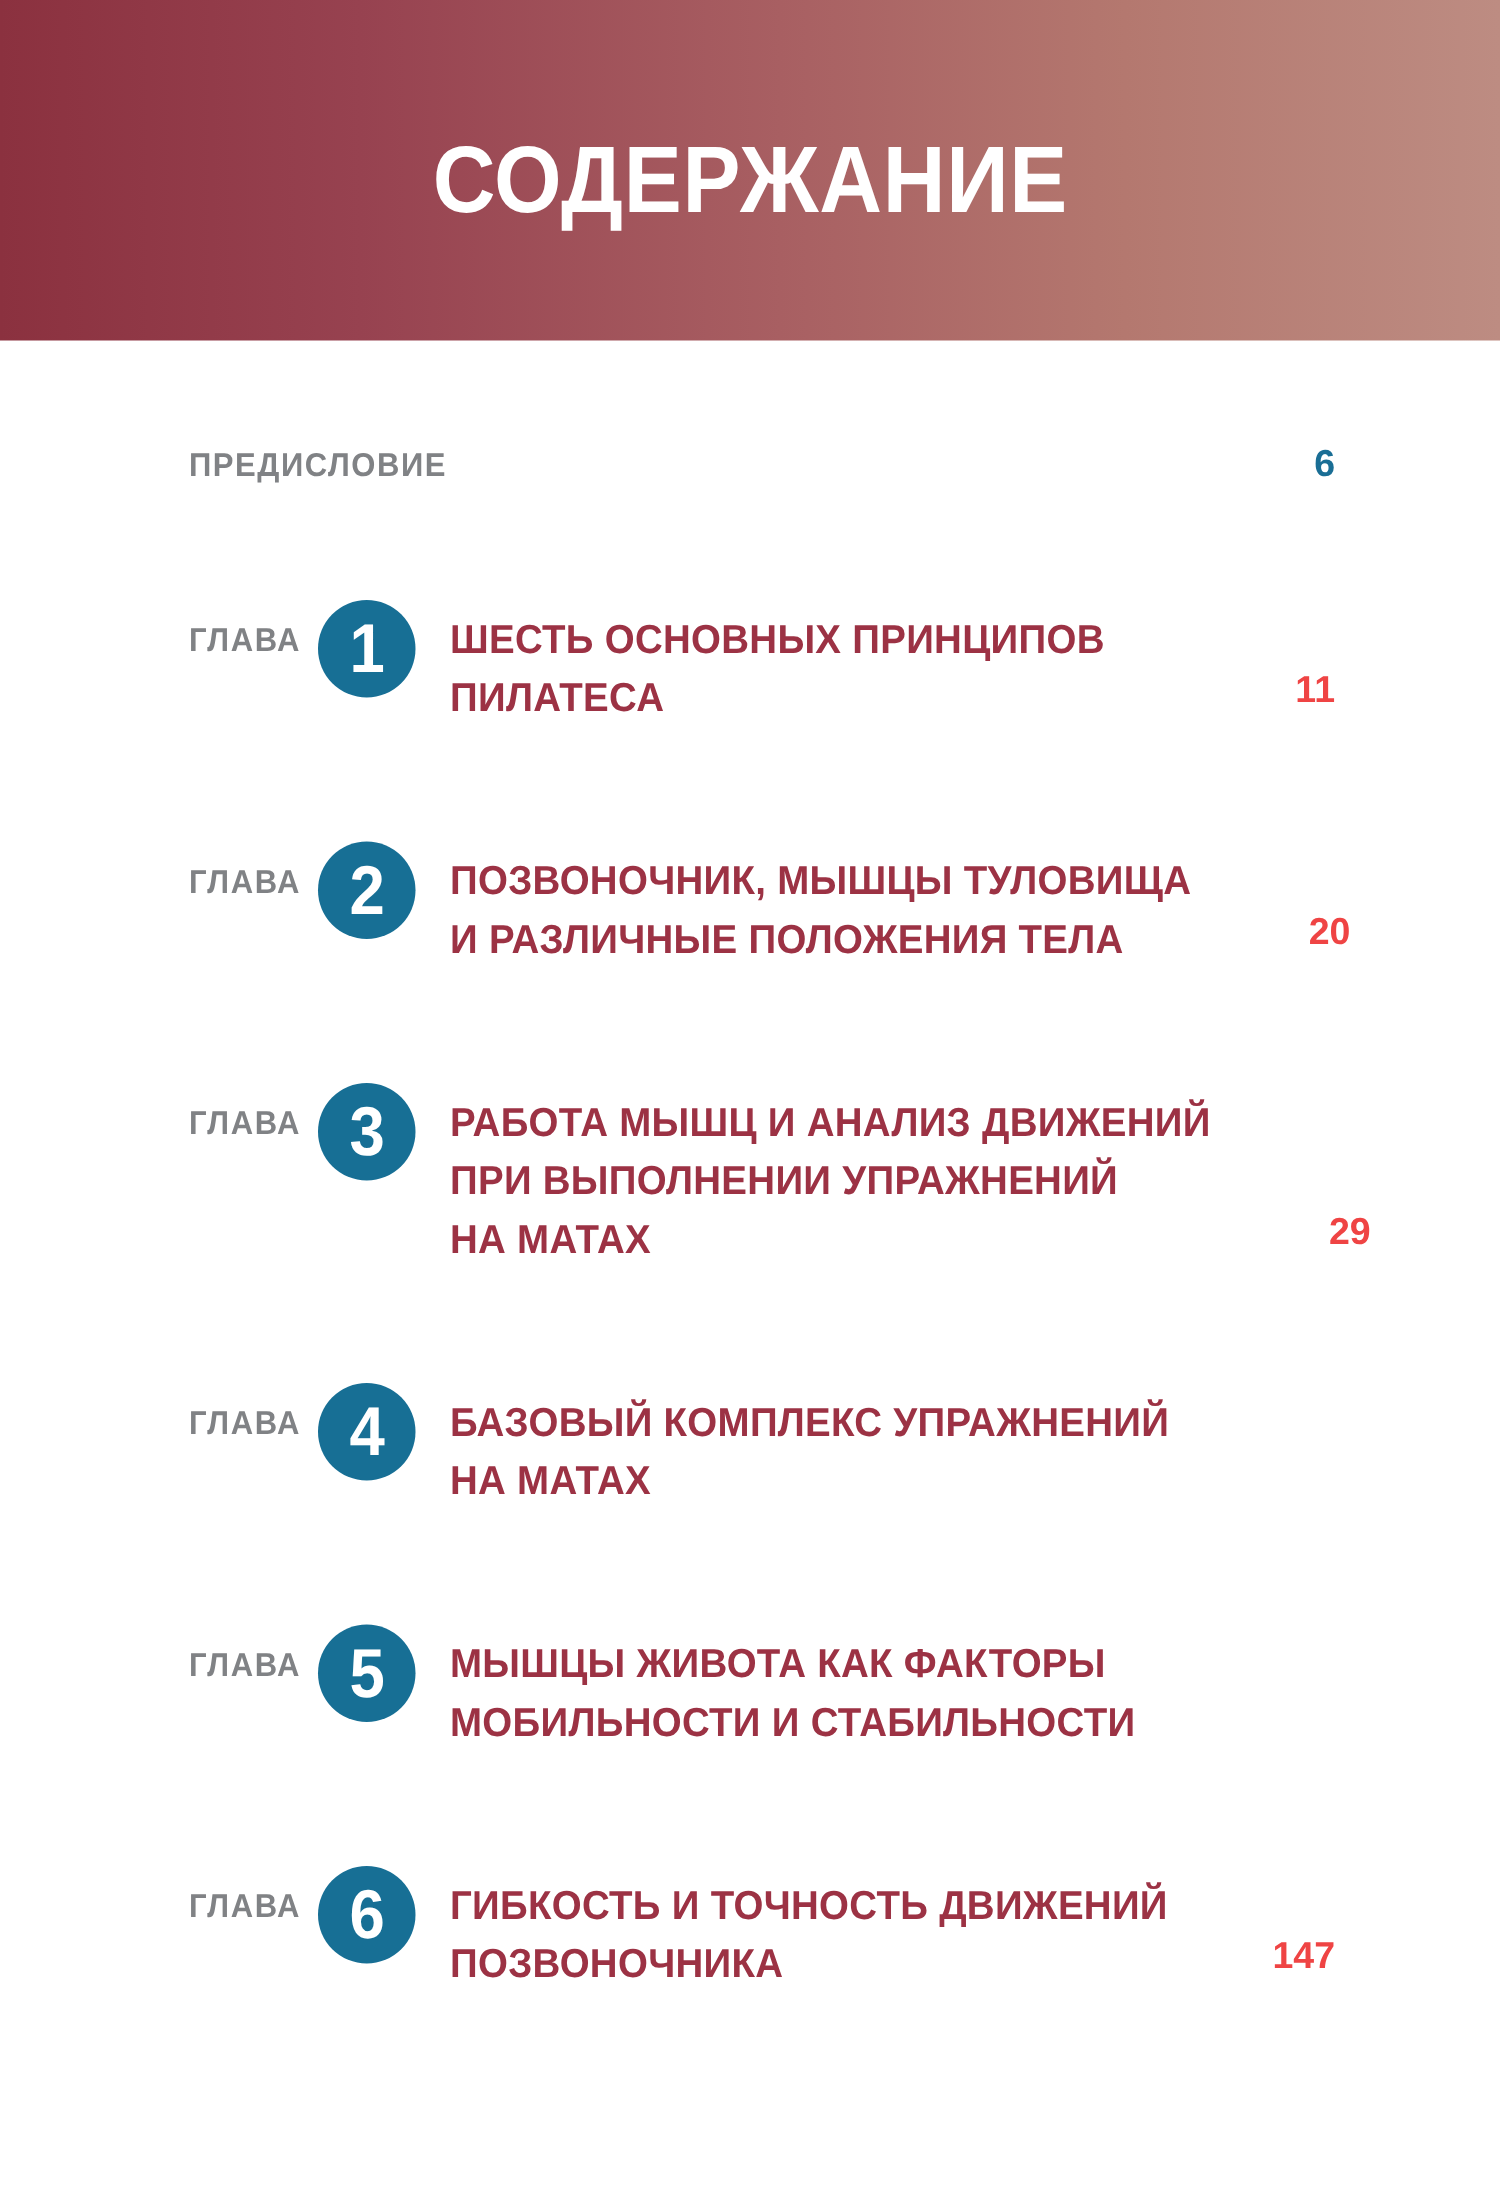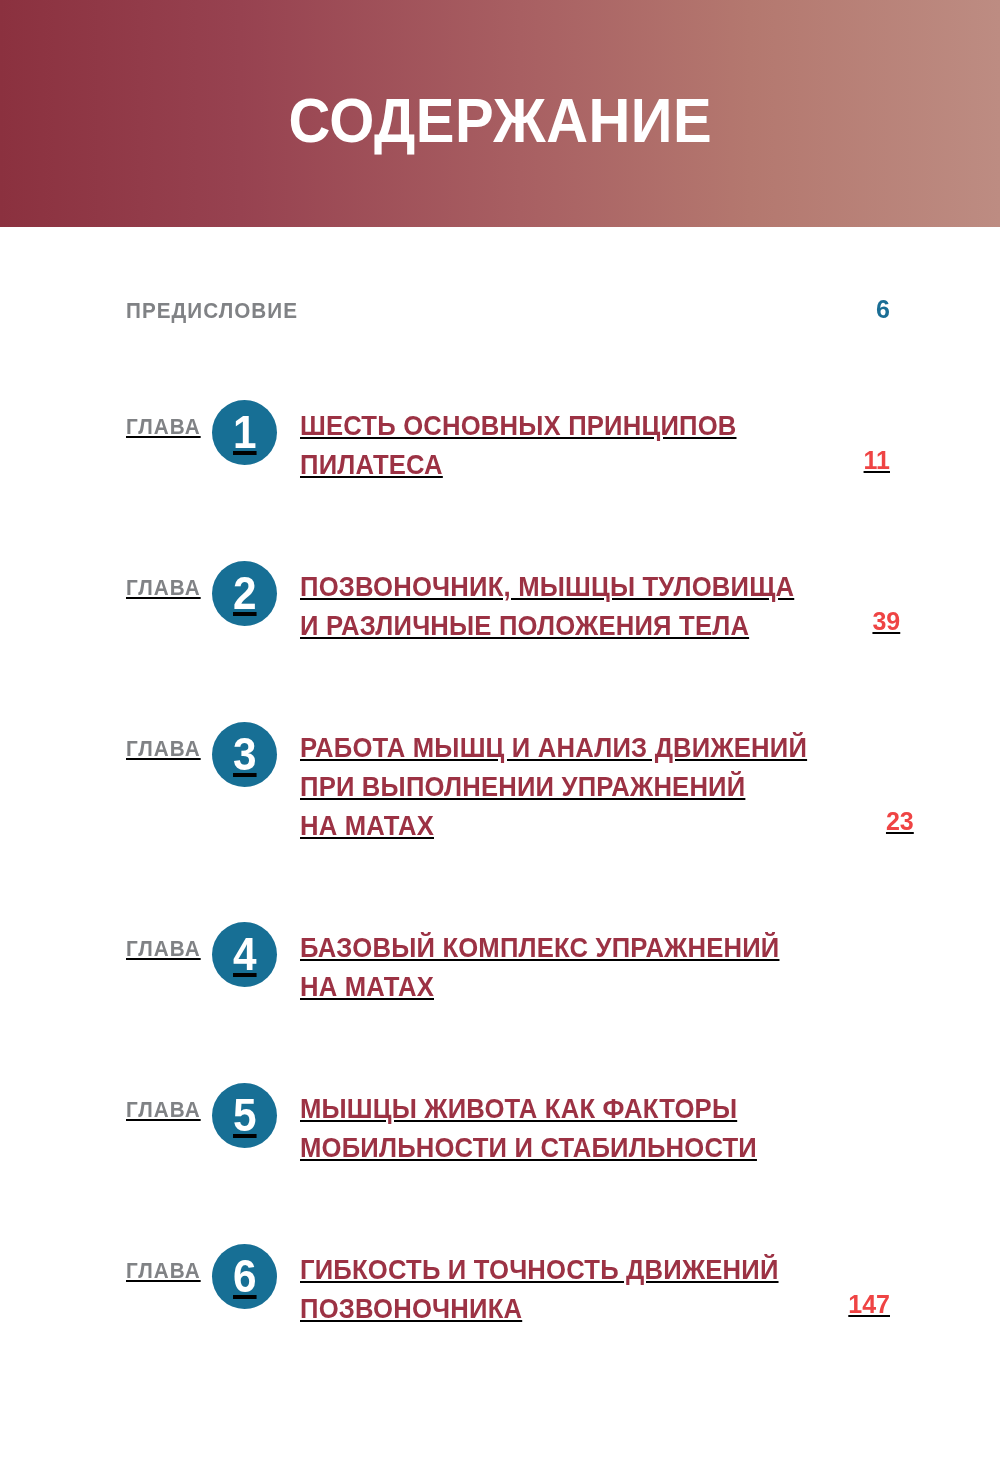--- a/index.html
+++ b/index.html
@@ -90,21 +90,20 @@
     font-weight: bold;
     text-align: right;
     white-space: nowrap;
     width: 70px;
     flex: 0 0 auto;
   }
 
   
   .chapter-row {
     margin-top: 72px;
-    text-decoration: underline;
   }
 
   .chapter-label {
     color: #808285;
     font-family: "Liberation Sans Narrow", "Liberation Sans", sans-serif;
     font-size: 22px;
     font-weight: bold;
     letter-spacing: 1.1px;
     transform: scaleX(0.94);
     transform-origin: left center;
@@ -198,33 +197,33 @@
         </div>
         <div class="toc-row chapter-row">
           <div class="chapter-label">ГЛАВА</div>
           <div class="chapter-badge">
             <span class="chapter-badge-number">2</span>
           </div>
           <div class="chapter-title">
             <span class="tline">ПОЗВОНОЧНИК, МЫШЦЫ ТУЛОВИЩА</span>
             <span class="tline">И РАЗЛИЧНЫЕ ПОЛОЖЕНИЯ ТЕЛА</span>
           </div>
-          <div class="chapter-page" style="padding-top: 50px;">39</div>
+          <div class="chapter-page" style="padding-top: 50px;">20</div>
         </div>
         <div class="toc-row chapter-row">
           <div class="chapter-label">ГЛАВА</div>
           <div class="chapter-badge">
             <span class="chapter-badge-number">3</span>
           </div>
           <div class="chapter-title">
             <span class="tline">РАБОТА МЫШЦ И АНАЛИЗ ДВИЖЕНИЙ</span>
             <span class="tline">ПРИ ВЫПОЛНЕНИИ УПРАЖНЕНИЙ</span>
             <span class="tline">НА МАТАХ</span>
           </div>
-          <div class="chapter-page" style="padding-top: 89px;">23</div>
+          <div class="chapter-page" style="padding-top: 89px;">29</div>
         </div>
         <div class="toc-row chapter-row">
           <div class="chapter-label">ГЛАВА</div>
           <div class="chapter-badge">
             <span class="chapter-badge-number">4</span>
           </div>
           <div class="chapter-title">
             <span class="tline">БАЗОВЫЙ КОМПЛЕКС УПРАЖНЕНИЙ</span>
             <span class="tline">НА МАТАХ</span>
           </div>

